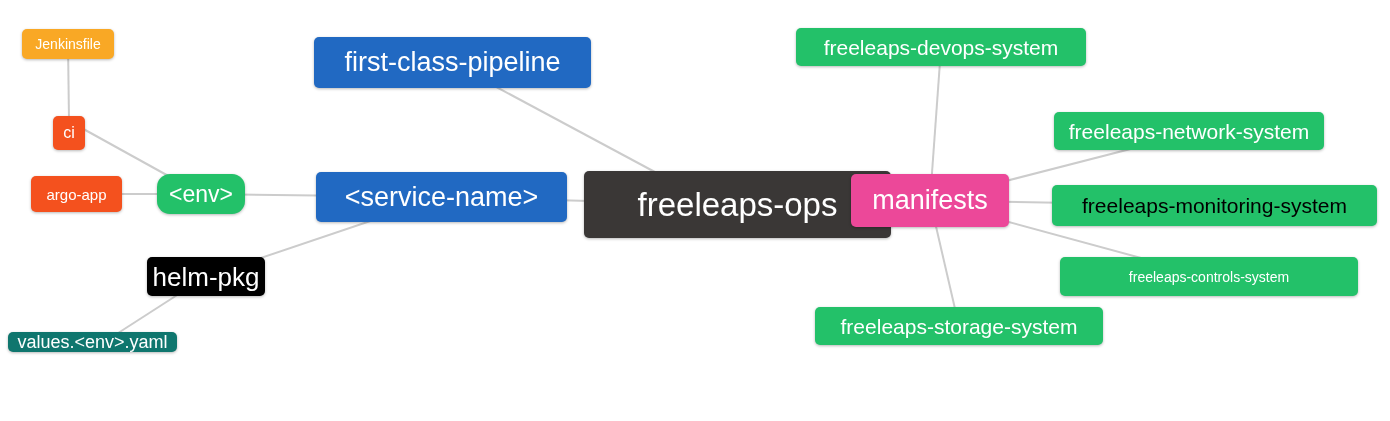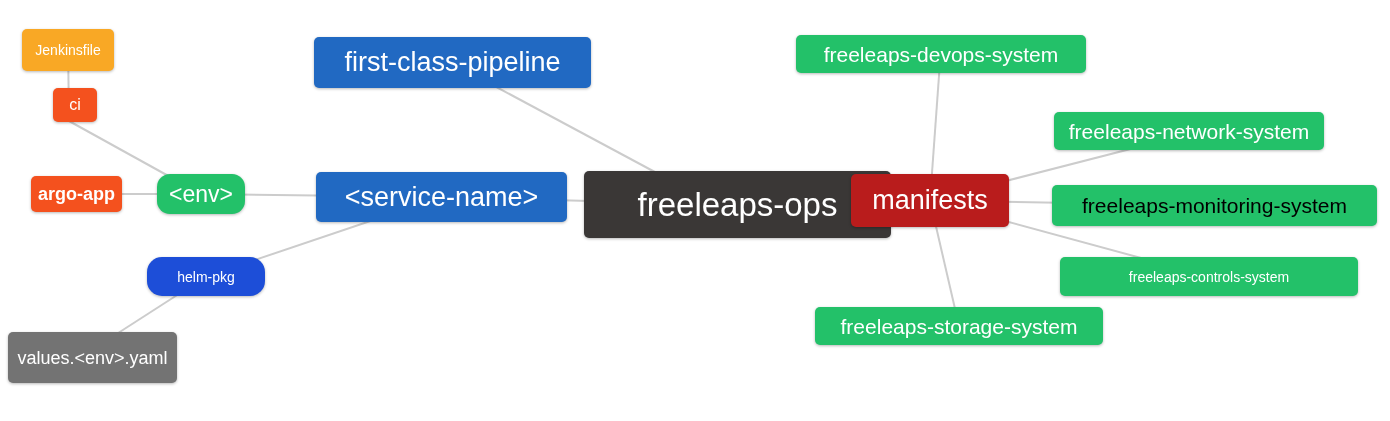--- a/index.html
+++ b/index.html
@@ -53,28 +53,28 @@
       <line x1="206" y1="276.5" x2="92.5" y2="349.5" stroke="#cccccc" stroke-width="2"></line>
       <line x1="715.5" y1="204.5" x2="441.5" y2="197" stroke="#cccccc" stroke-width="2"></line>
       <line x1="715.5" y1="204.5" x2="452.5" y2="63.5" stroke="#cccccc" stroke-width="2"></line>
       <line x1="715.5" y1="204.5" x2="930" y2="200.5" stroke="#cccccc" stroke-width="2"></line>
       <line x1="930" y1="200.5" x2="941" y2="48" stroke="#cccccc" stroke-width="2"></line>
       <line x1="930" y1="200.5" x2="1200.5" y2="131" stroke="#cccccc" stroke-width="2"></line>
       <line x1="930" y1="200.5" x2="1214.5" y2="205.5" stroke="#cccccc" stroke-width="2"></line>
       <line x1="930" y1="200.5" x2="1209" y2="276.5" stroke="#cccccc" stroke-width="2"></line>
       <line x1="930" y1="200.5" x2="959" y2="326" stroke="#cccccc" stroke-width="2"></line>
     </svg>
-<div class="node" style="left: 22px; top: 29px; width: 92px; height: 42px; background: rgb(249, 168, 37); color: rgb(255, 255, 255); font-size: 14px;">Jenkinsfile</div>
-    <div class="node" style="left: 53px; top: 88px; width: 44px; height: 34px; background: rgb(244, 81, 30); color: rgb(255, 255, 255); font-size: 16px;">ci</div>
-    <div class="node" style="left: 31px; top: 176px; width: 91px; height: 36px; background: rgb(244, 81, 30); color: rgb(255, 255, 255); font-size: 18px; font-weight: bold;">argo-app</div>
+<div class="node" style="left: 22px; top: 29px; width: 92px; height: 30px; background: rgb(249, 168, 37); color: rgb(255, 255, 255); font-size: 14px;">Jenkinsfile</div>
+    <div class="node" style="left: 53px; top: 116px; width: 32px; height: 34px; background: rgb(244, 81, 30); color: rgb(255, 255, 255); font-size: 16px;">ci</div>
+    <div class="node" style="left: 31px; top: 176px; width: 91px; height: 36px; background: rgb(244, 81, 30); color: rgb(255, 255, 255); font-size: 15px;">argo-app</div>
     <div class="node" style="left: 157px; top: 174px; width: 88px; height: 40px; background: rgb(35, 193, 105); color: rgb(255, 255, 255); font-size: 23px; border-radius: 13px;">&lt;env&gt;</div>
-    <div class="node" style="left: 147px; top: 257px; width: 118px; height: 39px; background: #1d4ed8; color: rgb(255, 255, 255); font-size: 14px; border-radius: 15px;">helm-pkg</div>
-    <div class="node" style="left: 8px; top: 332px; width: 169px; height: 51px; background: #737373; color: rgb(255, 255, 255); font-size: 18px;">values.&lt;env&gt;.yaml</div>
+    <div class="node" style="left: 147px; top: 257px; width: 118px; height: 39px; background: #000000; color: rgb(255, 255, 255); font-size: 26px;">helm-pkg</div>
+    <div class="node" style="left: 8px; top: 332px; width: 169px; height: 20px; background: #0f766e; color: rgb(255, 255, 255); font-size: 18px;">values.&lt;env&gt;.yaml</div>
     <div class="node" style="left: 314px; top: 37px; width: 277px; height: 51px; background: rgb(33, 105, 194); color: rgb(255, 255, 255); font-size: 27px;">first-class-pipeline</div>
     <div class="node" style="left: 316px; top: 172px; width: 251px; height: 50px; background: rgb(33, 105, 194); color: rgb(255, 255, 255); font-size: 27px;">&lt;service-name&gt;</div>
     <div class="node" style="left: 584px; top: 171px; width: 307px; height: 67px; background: rgb(58, 55, 54); color: rgb(255, 255, 255); font-size: 33px;">freeleaps-ops</div>
-    <div class="node" style="left: 851px; top: 174px; width: 158px; height: 53px; background: #b91c1c; color: rgb(255, 255, 255); font-size: 27px;">manifests</div>
-    <div class="node" style="left: 796px; top: 35px; width: 290px; height: 38px; background: rgb(35, 193, 105); color: rgb(255, 255, 255); font-size: 21px;">freeleaps-devops-system</div>
+    <div class="node" style="left: 851px; top: 174px; width: 158px; height: 53px; background: #ec4899; color: rgb(255, 255, 255); font-size: 27px;">manifests</div>
+    <div class="node" style="left: 796px; top: 28px; width: 290px; height: 38px; background: rgb(35, 193, 105); color: rgb(255, 255, 255); font-size: 21px;">freeleaps-devops-system</div>
     <div class="node" style="left: 1054px; top: 112px; width: 270px; height: 38px; background: rgb(35, 193, 105); color: rgb(255, 255, 255); font-size: 21px;">freeleaps-network-system</div>
     <div class="node" style="left: 1052px; top: 185px; width: 325px; height: 41px; background: rgb(35, 193, 105); color: #000000; font-size: 21px;">freeleaps-monitoring-system</div>
     <div class="node" style="left: 1060px; top: 257px; width: 298px; height: 39px; background: rgb(35, 193, 105); color: rgb(255, 255, 255); font-size: 14px;">freeleaps-controls-system</div>
     <div class="node" style="left: 815px; top: 307px; width: 288px; height: 38px; background: rgb(35, 193, 105); color: rgb(255, 255, 255); font-size: 21px;">freeleaps-storage-system</div>
   </div>
 
 </body></html>

